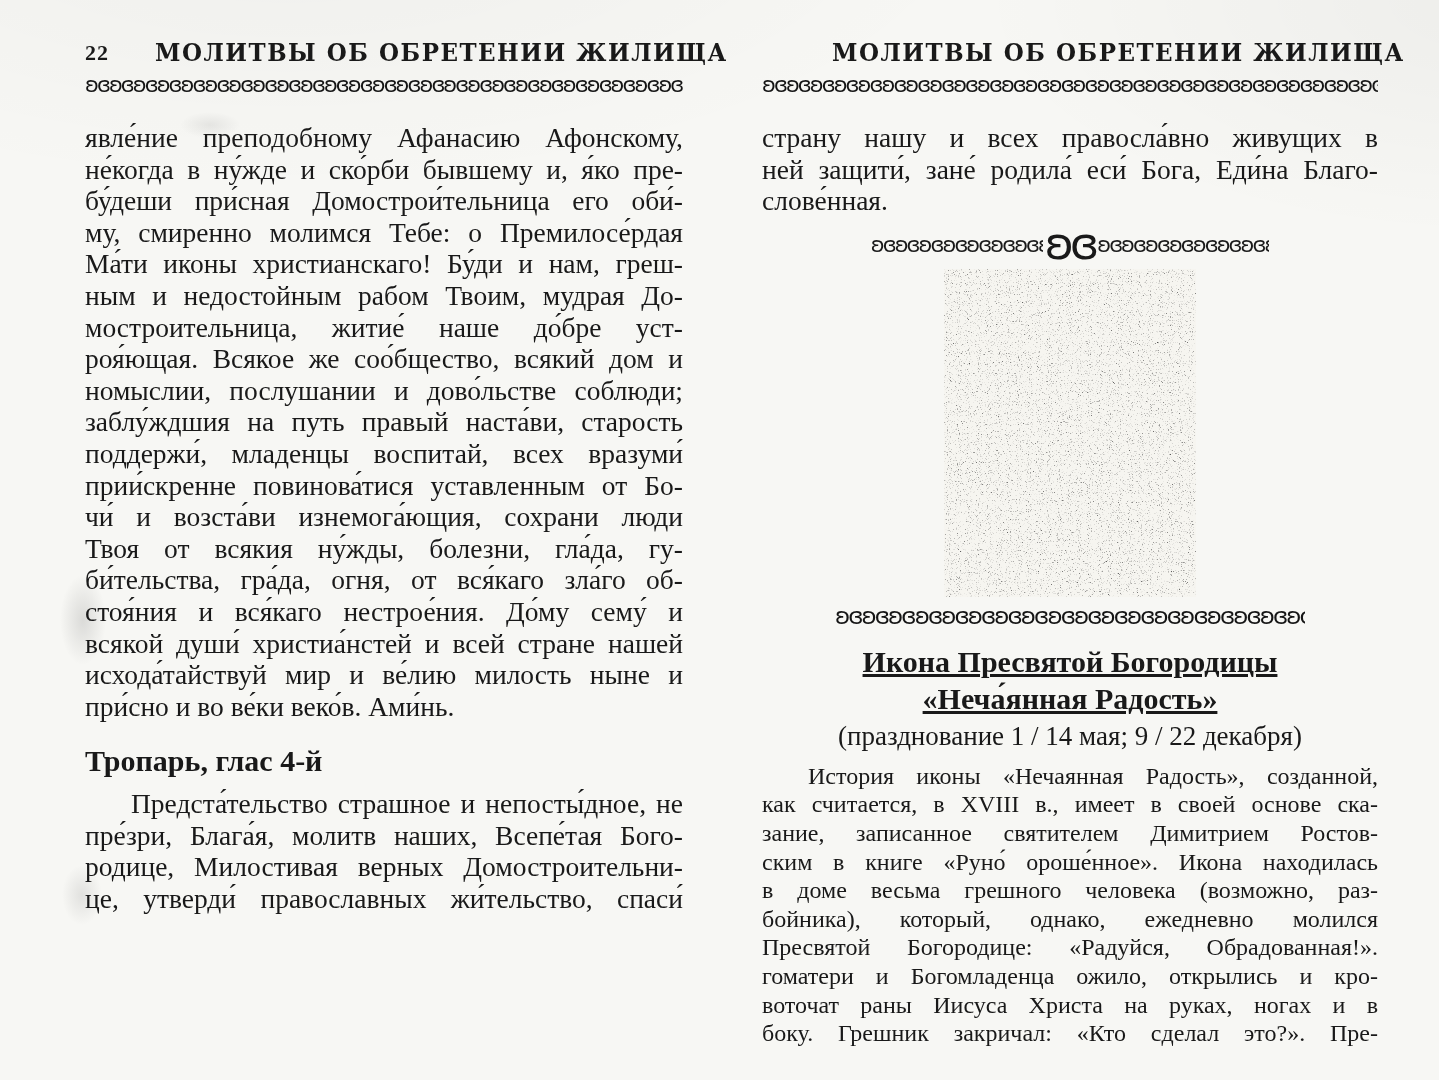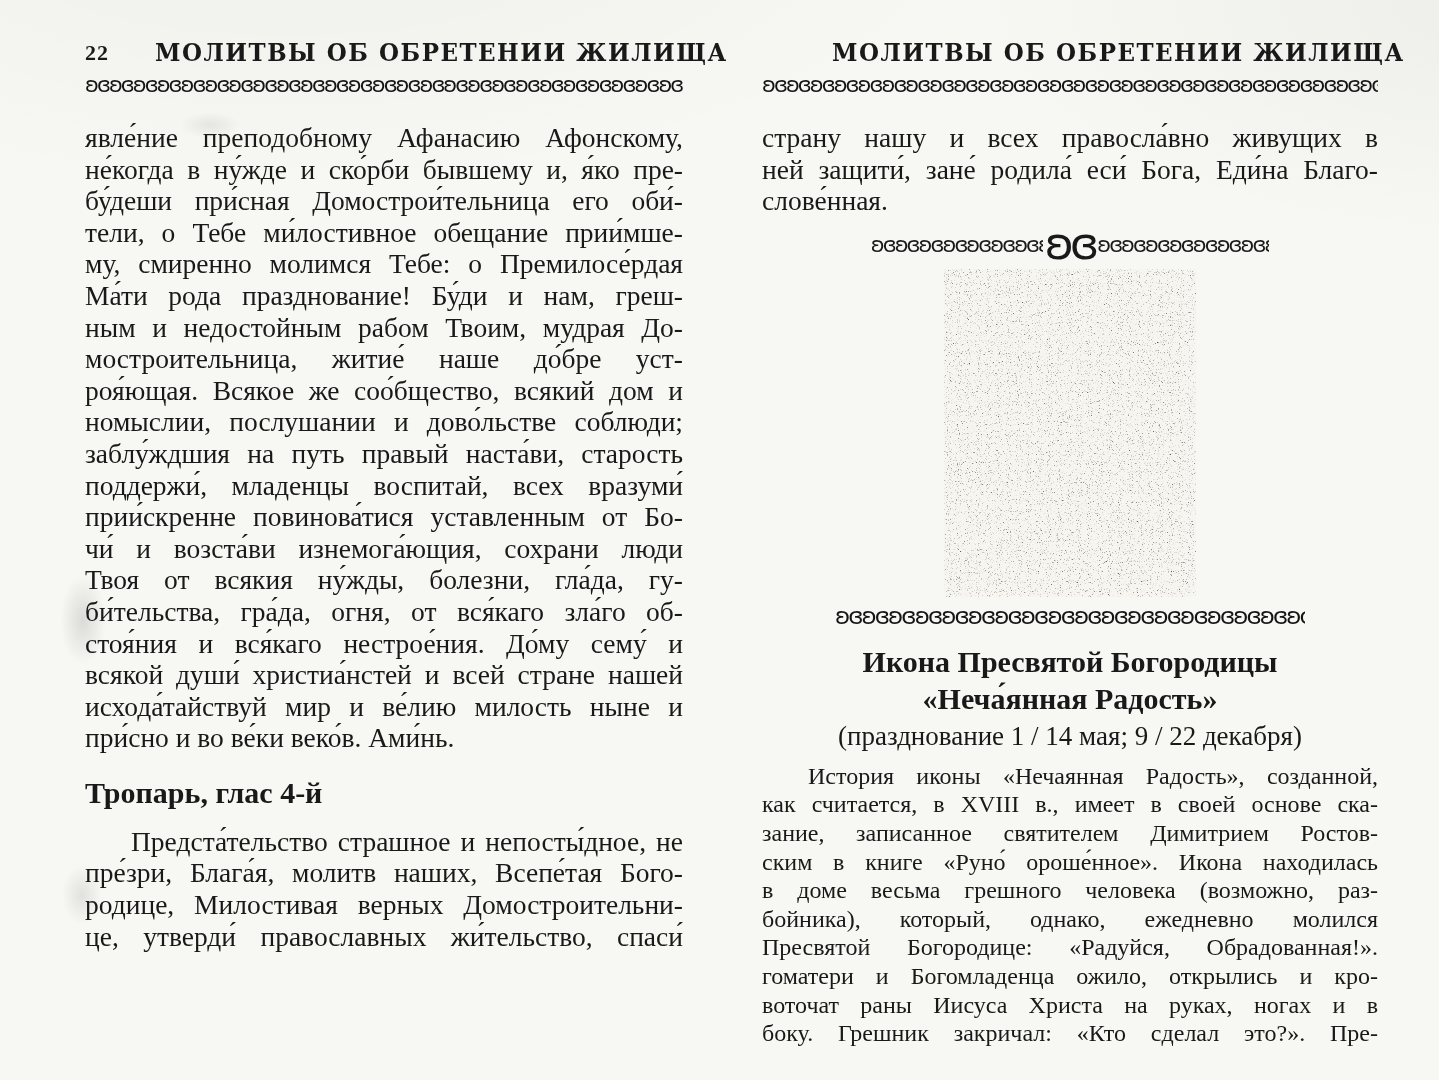--- a/index.html
+++ b/index.html
@@ -51,21 +51,21 @@
     white-space:nowrap; 
   }
   .tline.endline{text-align-last:left;white-space:normal;}
   .tline.ind{text-indent:46px;}
 
   .tropar-h{
     text-align:left;font-weight:700;font-size:30px;margin:22px 0 8px 0;
     font-family:"Liberation Serif","DejaVu Serif",serif;
   }
   .icon-title{
-    text-align:center;font-weight:700;font-size:30px;line-height:37px;margin:14px 0 0 0;
+    text-align:center;font-weight:700;font-size:30px;line-height:37px;margin:14px 0 0 0;text-decoration:underline;
   }
   .feast{
     text-align:center;font-size:27px;margin-top:4px;
   }
   .icon-wrap{width:252px;margin:6px auto 0 auto;line-height:0;}
 
   
   .smudge{position:absolute;border-radius:50%;pointer-events:none;}
   .s1{left:60px;top:575px;width:46px;height:90px;background:radial-gradient(closest-side,rgba(90,90,90,0.18),transparent);}
   .s2{left:62px;top:865px;width:40px;height:60px;background:radial-gradient(closest-side,rgba(90,90,90,0.14),transparent);}
@@ -85,41 +85,40 @@
       <span class="pnum">22</span>
       <span class="htitle">МОЛИТВЫ ОБ ОБРЕТЕНИИ ЖИЛИЩА</span>
       <span></span>
     </div>
     <div class="orn-row">ʚɞʚɞʚɞʚɞʚɞʚɞʚɞʚɞʚɞʚɞʚɞʚɞʚɞʚɞʚɞʚɞʚɞʚɞʚɞʚɞʚɞʚɞʚɞʚɞʚɞʚɞʚɞʚɞʚɞʚɞʚɞʚɞʚɞʚɞʚɞʚɞʚɞʚɞʚɞʚɞ</div>
 
     <div class="tbody prayer">
         <div class="tline">явле́ние преподобному Афанасию Афонскому,</div>
         <div class="tline">не́когда в ну́жде и ско́рби бывшему и, я́ко пре-</div>
         <div class="tline">бу́деши при́сная Домострои́тельница его оби́-</div>
-        <div class="tline">тели, о Тебе ми́лостивное обещание прии́мше-</div>
         <div class="tline">му, смиренно молимся Тебе: о Премилосе́рдая</div>
-        <div class="tline">Ма́ти рода празднование! Бу́ди и нам, греш-</div>
+        <div class="tline">Ма́ти иконы христианскаго! Бу́ди и нам, греш-</div>
         <div class="tline">ным и недостойным рабом Твоим, мудрая До-</div>
         <div class="tline">мостроительница, житие́ наше до́бре уст-</div>
         <div class="tline">роя́ющая. Всякое же соо́бщество, всякий дом и</div>
         <div class="tline">номыслии, послушании и дово́льстве соблюди;</div>
         <div class="tline">заблу́ждшия на путь правый наста́ви, старость</div>
         <div class="tline">поддержи́, младенцы воспитай, всех вразуми́</div>
         <div class="tline">прии́скренне повинова́тися уставленным от Бо-</div>
         <div class="tline">чи́ и возста́ви изнемога́ющия, сохрани люди</div>
         <div class="tline">Твоя от всякия ну́жды, болезни, гла́да, гу-</div>
         <div class="tline">би́тельства, гра́да, огня, от вся́каго зла́го об-</div>
         <div class="tline">стоя́ния и вся́каго нестрое́ния. До́му сему́ и</div>
         <div class="tline">всякой души́ христиа́нстей и всей стране нашей</div>
         <div class="tline">исхода́тайствуй мир и ве́лию милость ныне и</div>
         <div class="tline endline">при́сно и во ве́ки веко́в. Ами́нь.</div>
       </div>
 
     <h2 class="tropar-h">Тропарь, глас 4-й</h2>
-    <div class="tbody prayer" style="margin-top:16px;">
+    <div class="tbody prayer" style="margin-top:10px;">
         <div class="tline ind">Предста́тельство страшное и непосты́дное, не</div>
         <div class="tline">пре́зри, Блага́я, молитв наших, Всепе́тая Бого-</div>
         <div class="tline">родице, Милостивая верных Домостроительни-</div>
         <div class="tline">це, утверди́ православных жи́тельство, спаси́</div>
       </div>
   </div>
 
   <div class="col col-right">
     <div class="runhead">
       <span></span>

